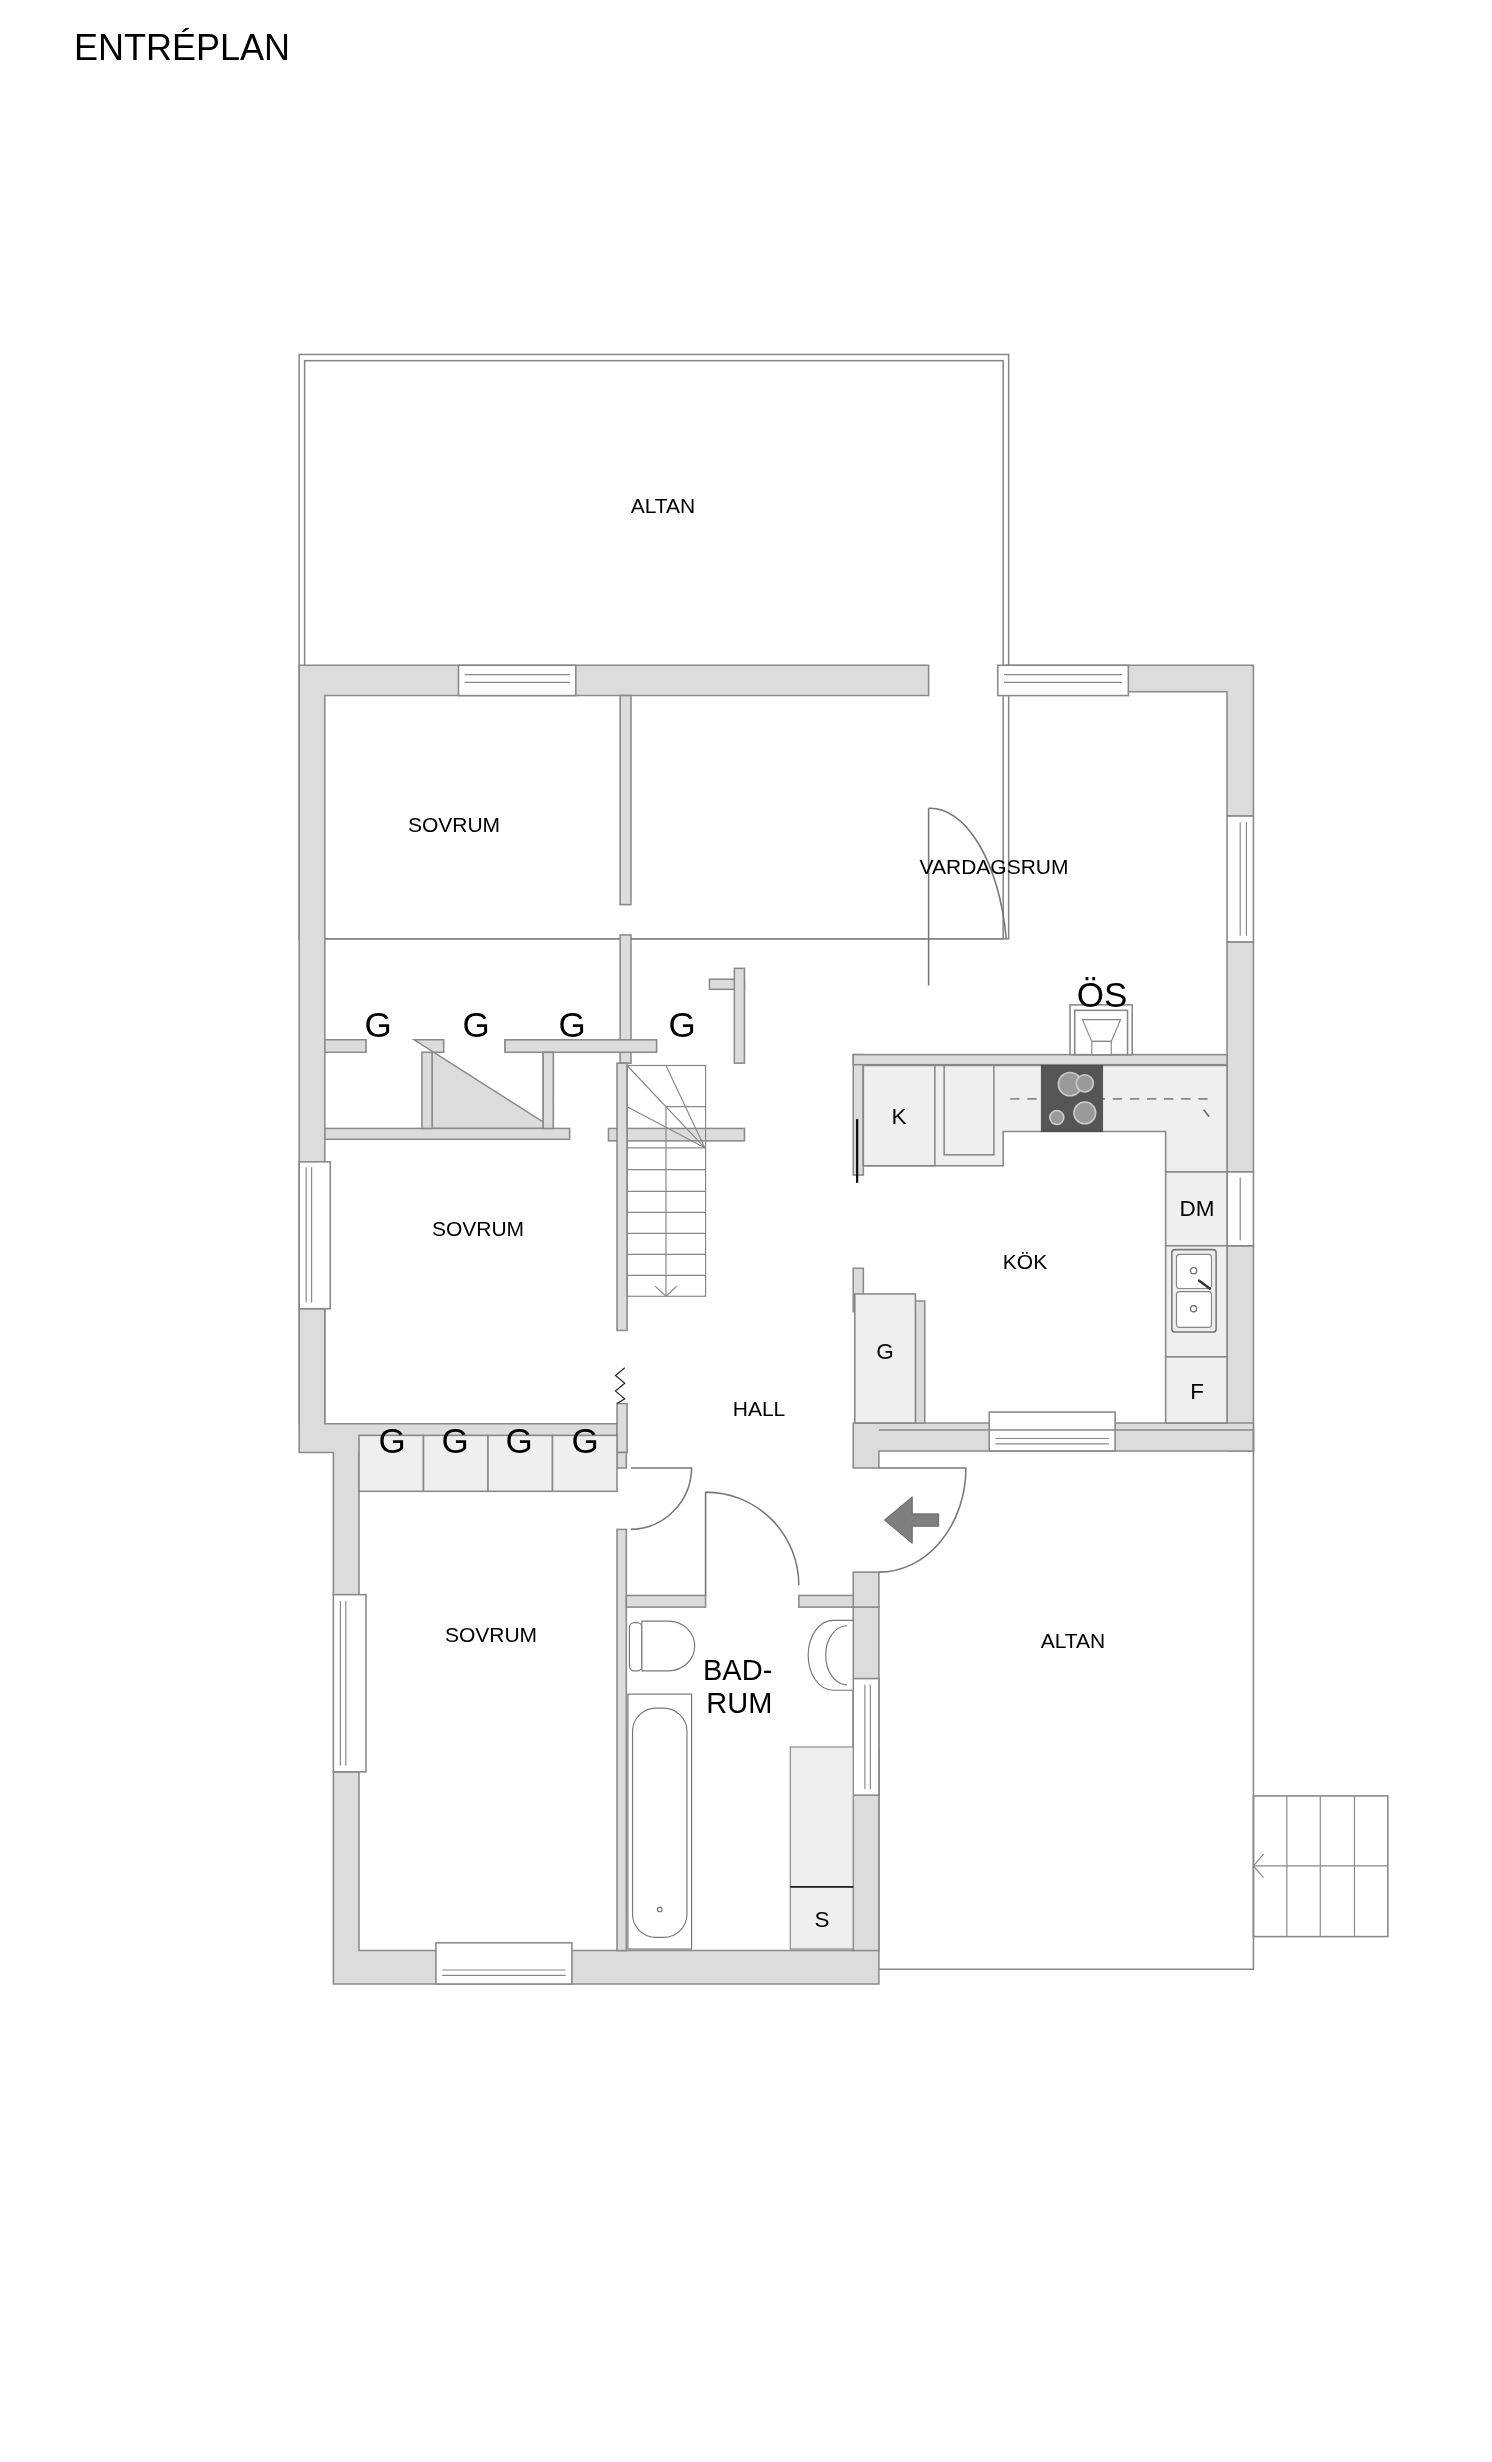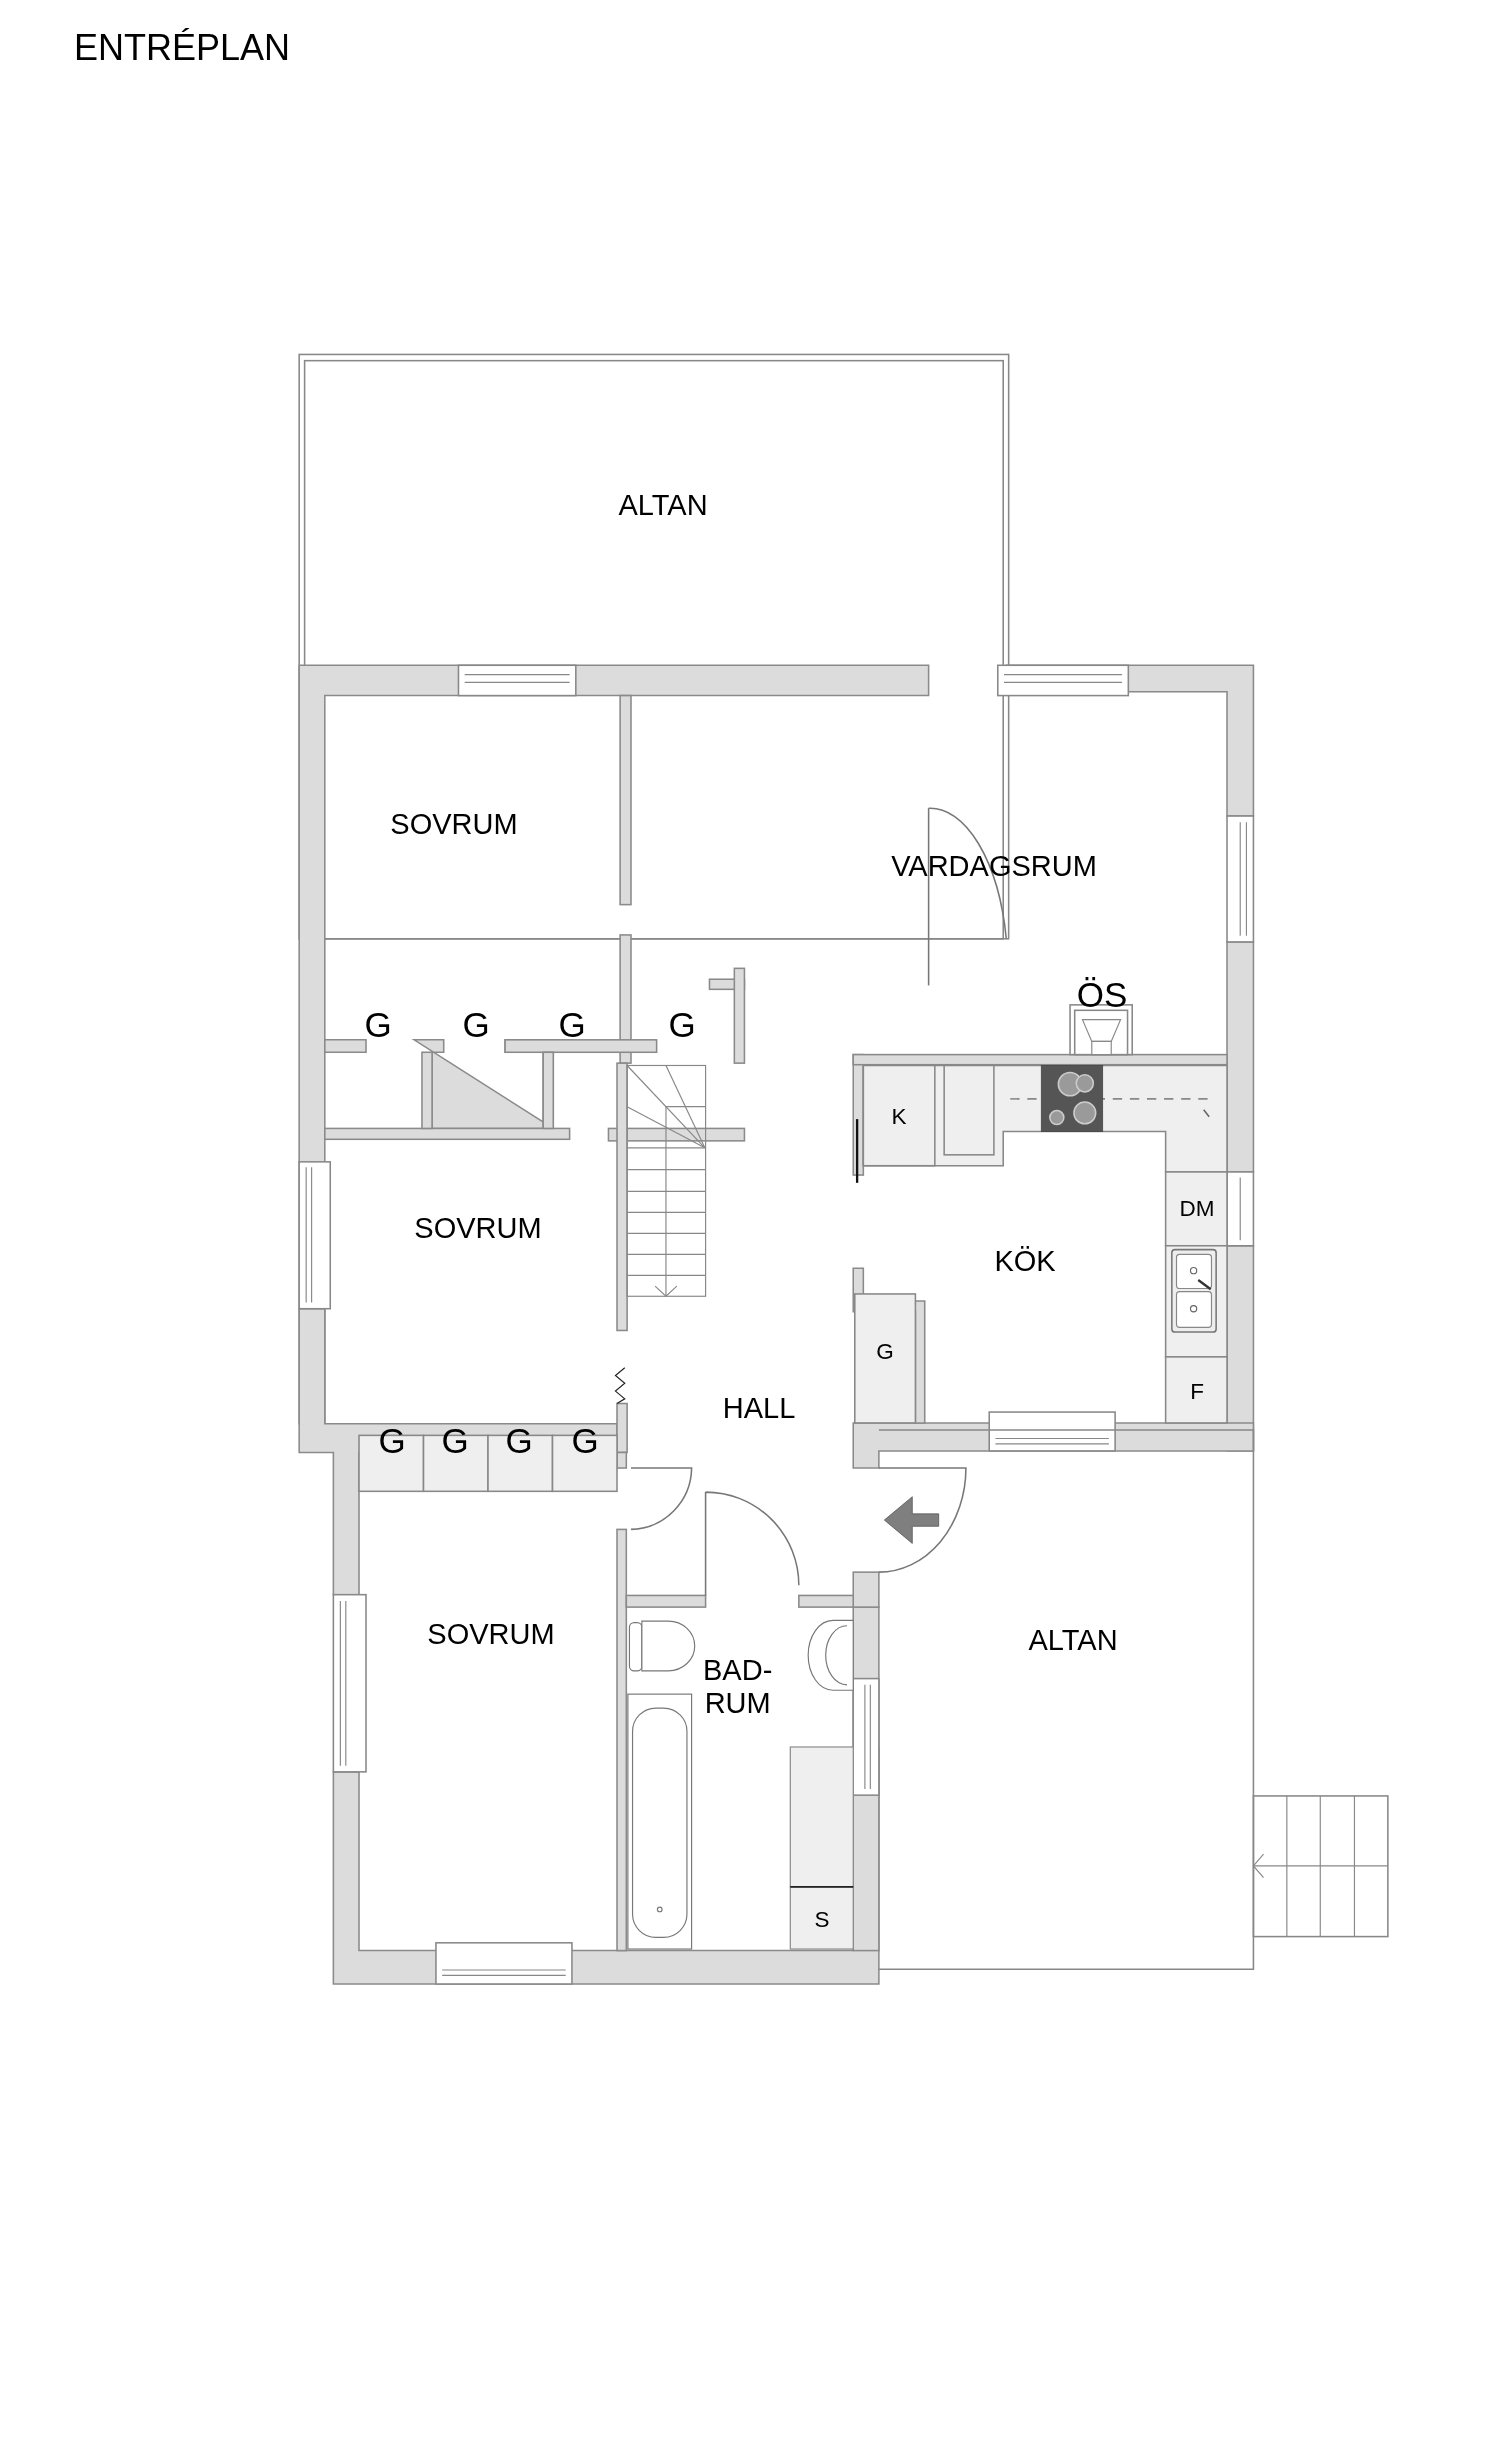--- a/index.html
+++ b/index.html
@@ -1,23 +1,23 @@
 <!DOCTYPE html>
 <html style="font-size:12.4px"><head>
 <meta charset="utf-8">
 <style>
   html,body{margin:0;padding:0;background:#ffffff;}
   body{width:1492px;height:2462px;position:relative;overflow:hidden;font-family:"Liberation Sans",sans-serif;color:#000;}
   .title{position:absolute;left:74px;top:17px;font-size:36px;line-height:62px;letter-spacing:0px;}
   .plan{position:absolute;left:0;top:0;width:1492px;height:2462px;}
   .lbl{position:absolute;font-family:"Liberation Sans",sans-serif;white-space:nowrap;transform:translate(-50%,-50%);line-height:1;}
-  .room{font-size:29px;}
+  .room{font-size:21px;}
   .small{font-size:35px;}
   .tiny{font-size:22.5px;}
-  .badlbl{font-size:29px;text-align:center;line-height:33px;transform:translate(0,-50%);}
+  .badlbl{font-size:29px;text-align:right;line-height:33px;transform:translate(0,-50%);}
   .footer{position:absolute;left:393px;top:2358px;font-size:47px;line-height:52px;}
   .footer div{white-space:nowrap;}
 </style>
 </head>
 <body>
 
 <div class="title">ENTRÉPLAN</div>
 
 <svg class="plan" viewBox="0 0 1920 3168" xmlns="http://www.w3.org/2000/svg">
   <defs>

